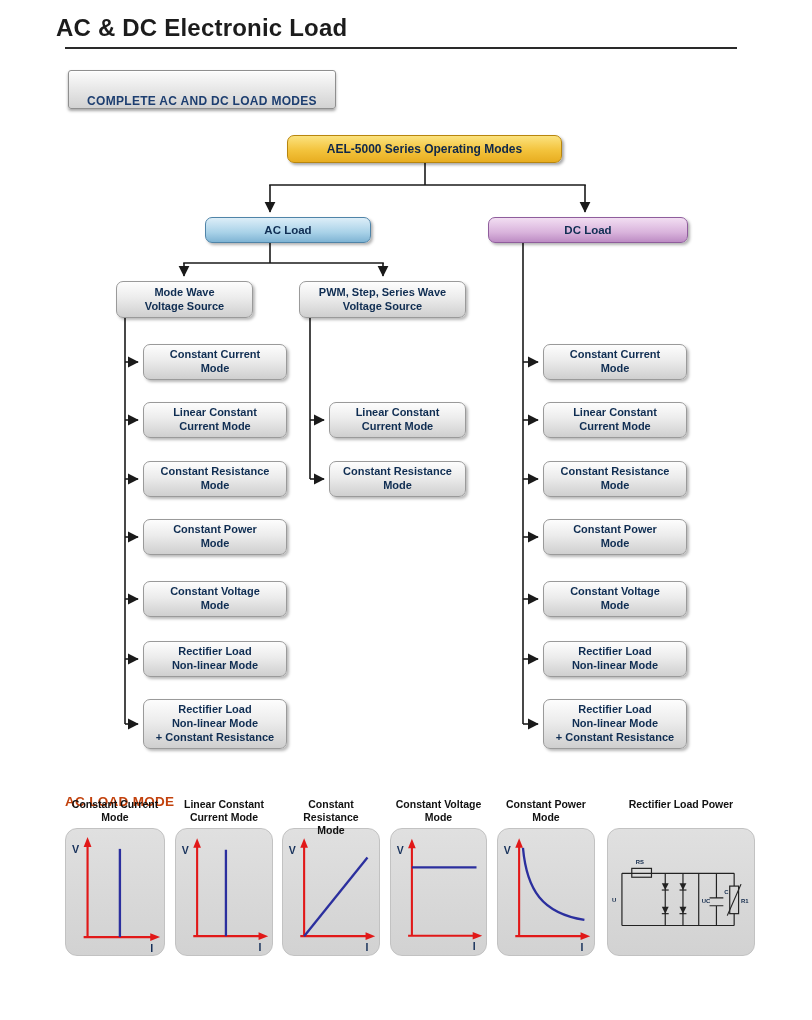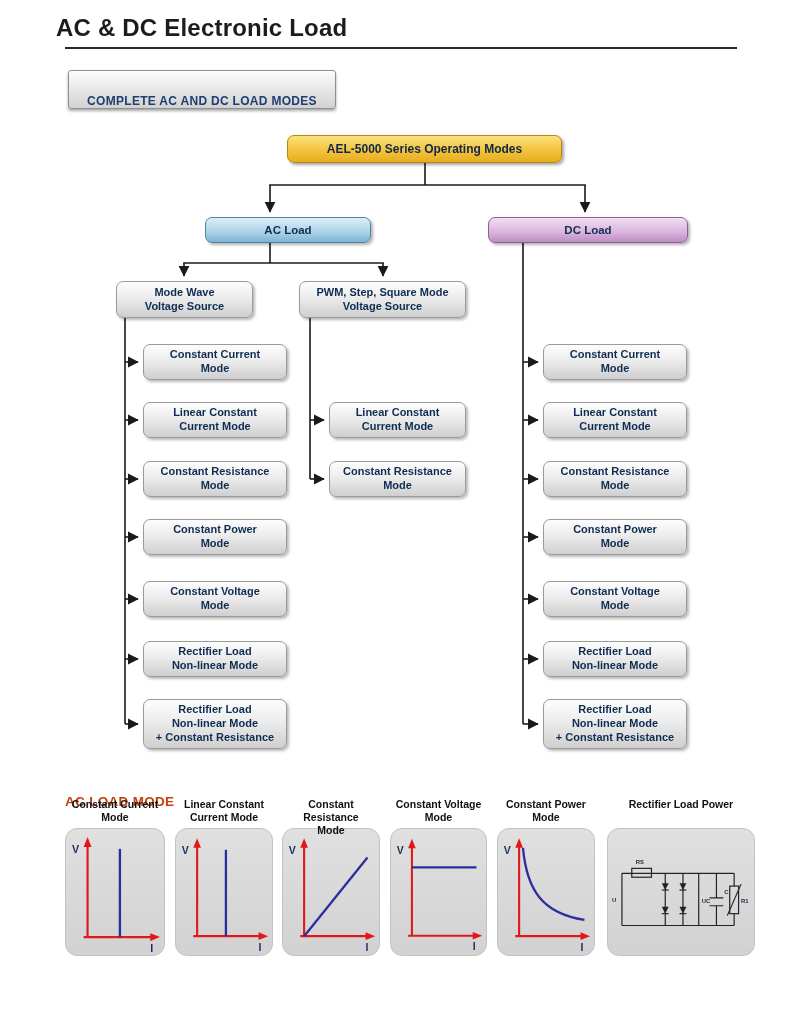--- a/index.html
+++ b/index.html
@@ -103,21 +103,21 @@
       <path d="M523 659 H538" marker-end="url(#arw)"></path>
       <path d="M523 724 H538" marker-end="url(#arw)"></path>
     </g>
   </svg>
 
   <div class="node root">AEL-5000 Series Operating Modes</div>
   <div class="node ac">AC Load</div>
   <div class="node dc">DC Load</div>
   <div class="node gray sine">Mode Wave
 Voltage Source</div>
-  <div class="node gray pwm">PWM, Step, Square Mode
+  <div class="node gray pwm">PWM, Step, Series Wave
 Voltage Source</div>
 
   <div class="node gray" style="left:143px;top:344px;width:144px;height:36px">Constant Current
 Mode</div>
   <div class="node gray" style="left:143px;top:402px;width:144px;height:36px">Linear Constant
 Current Mode</div>
   <div class="node gray" style="left:143px;top:461px;width:144px;height:36px">Constant Resistance
 Mode</div>
   <div class="node gray" style="left:143px;top:519px;width:144px;height:36px">Constant Power
 Mode</div>

